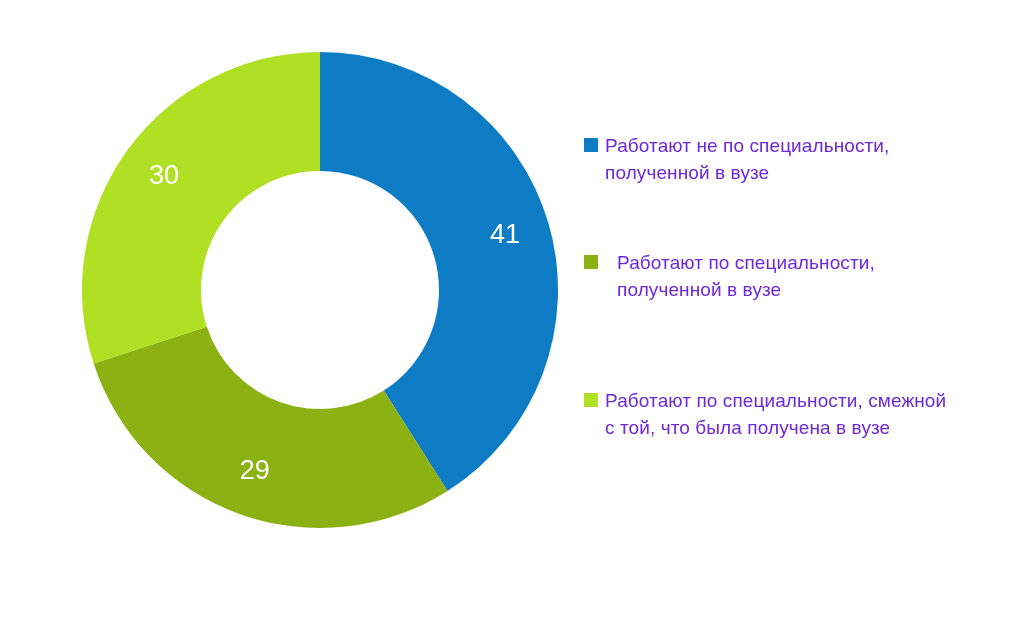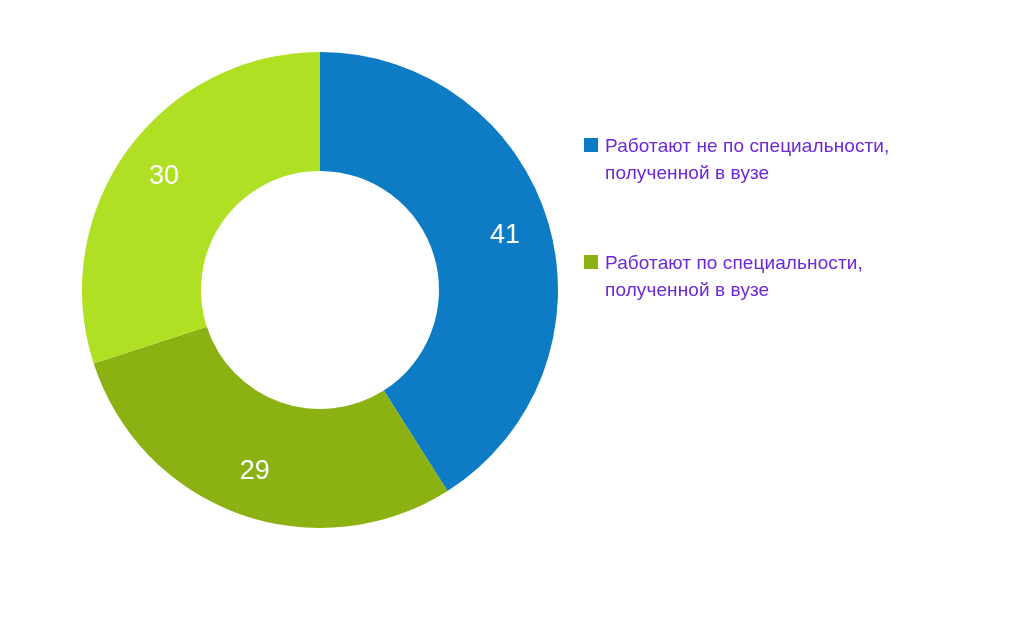--- a/index.html
+++ b/index.html
@@ -90,22 +90,27 @@
   </div>
 
   <div class="legend">
 
     <div class="legend-item" style="margin-bottom:63px;">
       <span class="legend-swatch" id="sw-0" style="background: rgb(13, 124, 197);"></span>
       <span class="legend-label">Работают не по специальности,
 полученной в вузе</span>
     </div>
 
-    <div class="legend-item" style="margin-bottom:84px;">
+    <div class="legend-item" style="margin-bottom:84px;gap:12px;">
       <span class="legend-swatch" id="sw-1" style="background: rgb(139, 177, 19);"></span>
       <span class="legend-label">Работают по специальности,
 полученной в вузе</span>
     </div>
 
+    <div class="legend-item">
+      <span class="legend-swatch" id="sw-2" style="background: rgb(176, 224, 36);"></span>
+      <span class="legend-label">Работают по специальности, смежной
+с той, что была получена в вузе</span>
+    </div>
 
   </div>
 
 </div>
 
 </body></html>

